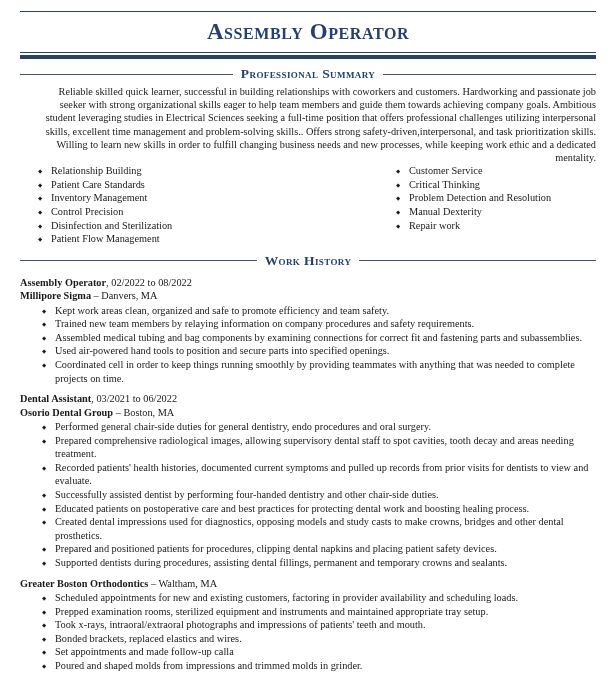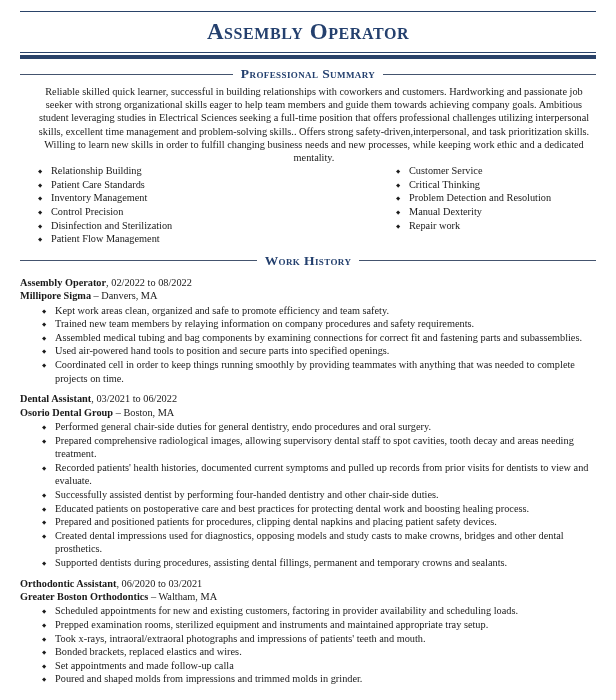--- a/index.html
+++ b/index.html
@@ -66,21 +66,21 @@
     font-weight: bold;
     font-size: 13.5px;
     letter-spacing: 0.4px;
     white-space: nowrap;
   }
 
   
   .summary {
     font-size: 10.3px;
     line-height: 13.2px;
-    text-align: center;
+    text-align: right;
     margin: 3px 0 0 12px;
     color: #1a1a1a;
   }
 
   
   .skills-wrap {
     display: flex;
     margin-top: 0;
   }
   .skills-col {
@@ -215,30 +215,27 @@
       <span class="b">Osorio Dental Group</span>
       <span>–</span>
       <span>Boston, MA</span>
     </div>
     <ul class="job-bullets">
       <li>Performed general chair-side duties for general dentistry, endo procedures and oral surgery.</li>
       <li>Prepared comprehensive radiological images, allowing supervisory dental staff to spot cavities, tooth decay and areas needing treatment.</li>
       <li>Recorded patients' health histories, documented current symptoms and pulled up records from prior visits for dentists to view and evaluate.</li>
       <li>Successfully assisted dentist by performing four-handed dentistry and other chair-side duties.</li>
       <li>Educated patients on postoperative care and best practices for protecting dental work and boosting healing process.</li>
+      <li>Created dental impressions used for diagnostics, opposing models and study casts to make crowns, bridges and other dental prosthetics.</li>
       <li>Prepared and positioned patients for procedures, clipping dental napkins and placing patient safety devices.</li>
-      <li>Created dental impressions used for diagnostics, opposing models and study casts to make crowns, bridges and other dental prosthetics.</li>
       <li>Supported dentists during procedures, assisting dental fillings, permanent and temporary crowns and sealants.</li>
     </ul>
   </div>
 
   <div class="job">
-    <div class="job-line">
-      <span class="b">Orthodontic Assistant</span><span>, </span><span>06/2020 to 03/2021</span>
-    </div>
     <div class="job-line">
       <span class="b">Greater Boston Orthodontics</span>
       <span>–</span>
       <span>Waltham, MA</span>
     </div>
     <ul class="job-bullets">
       <li>Scheduled appointments for new and existing customers, factoring in provider availability and scheduling loads.</li>
       <li>Prepped examination rooms, sterilized equipment and instruments and maintained appropriate tray setup.</li>
       <li>Took x-rays, intraoral/extraoral photographs and impressions of patients' teeth and mouth.</li>
       <li>Bonded brackets, replaced elastics and wires.</li>

